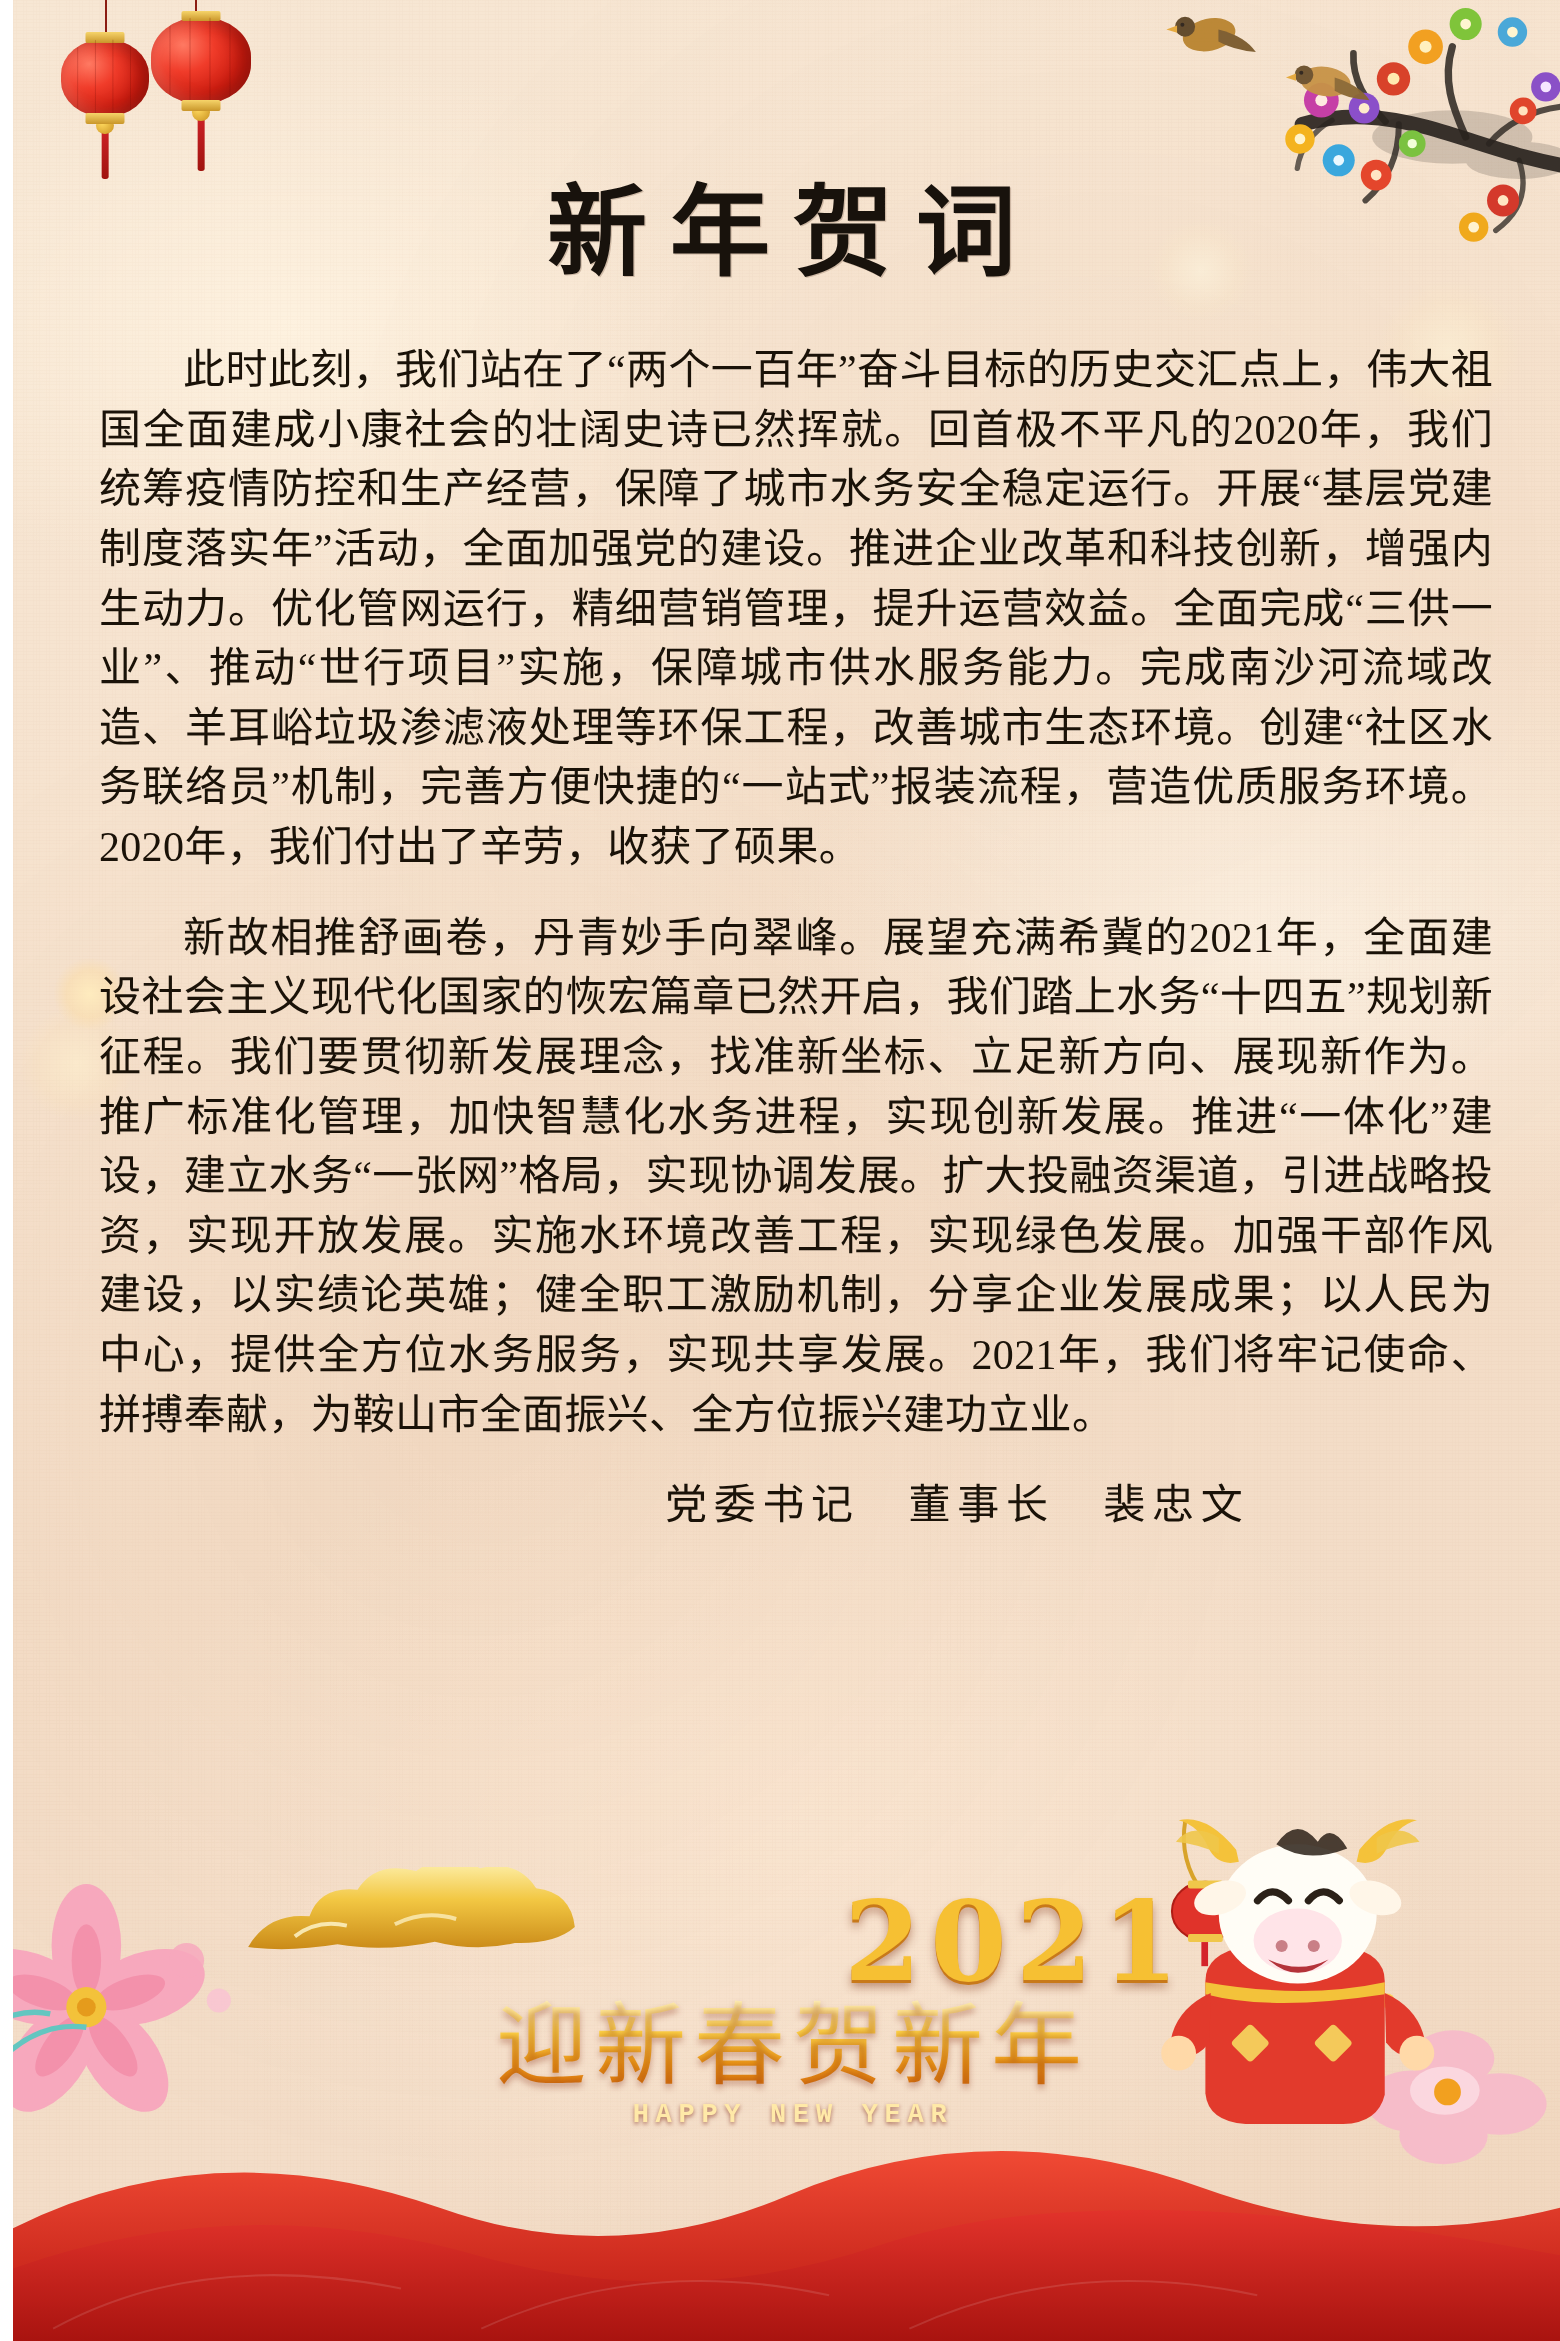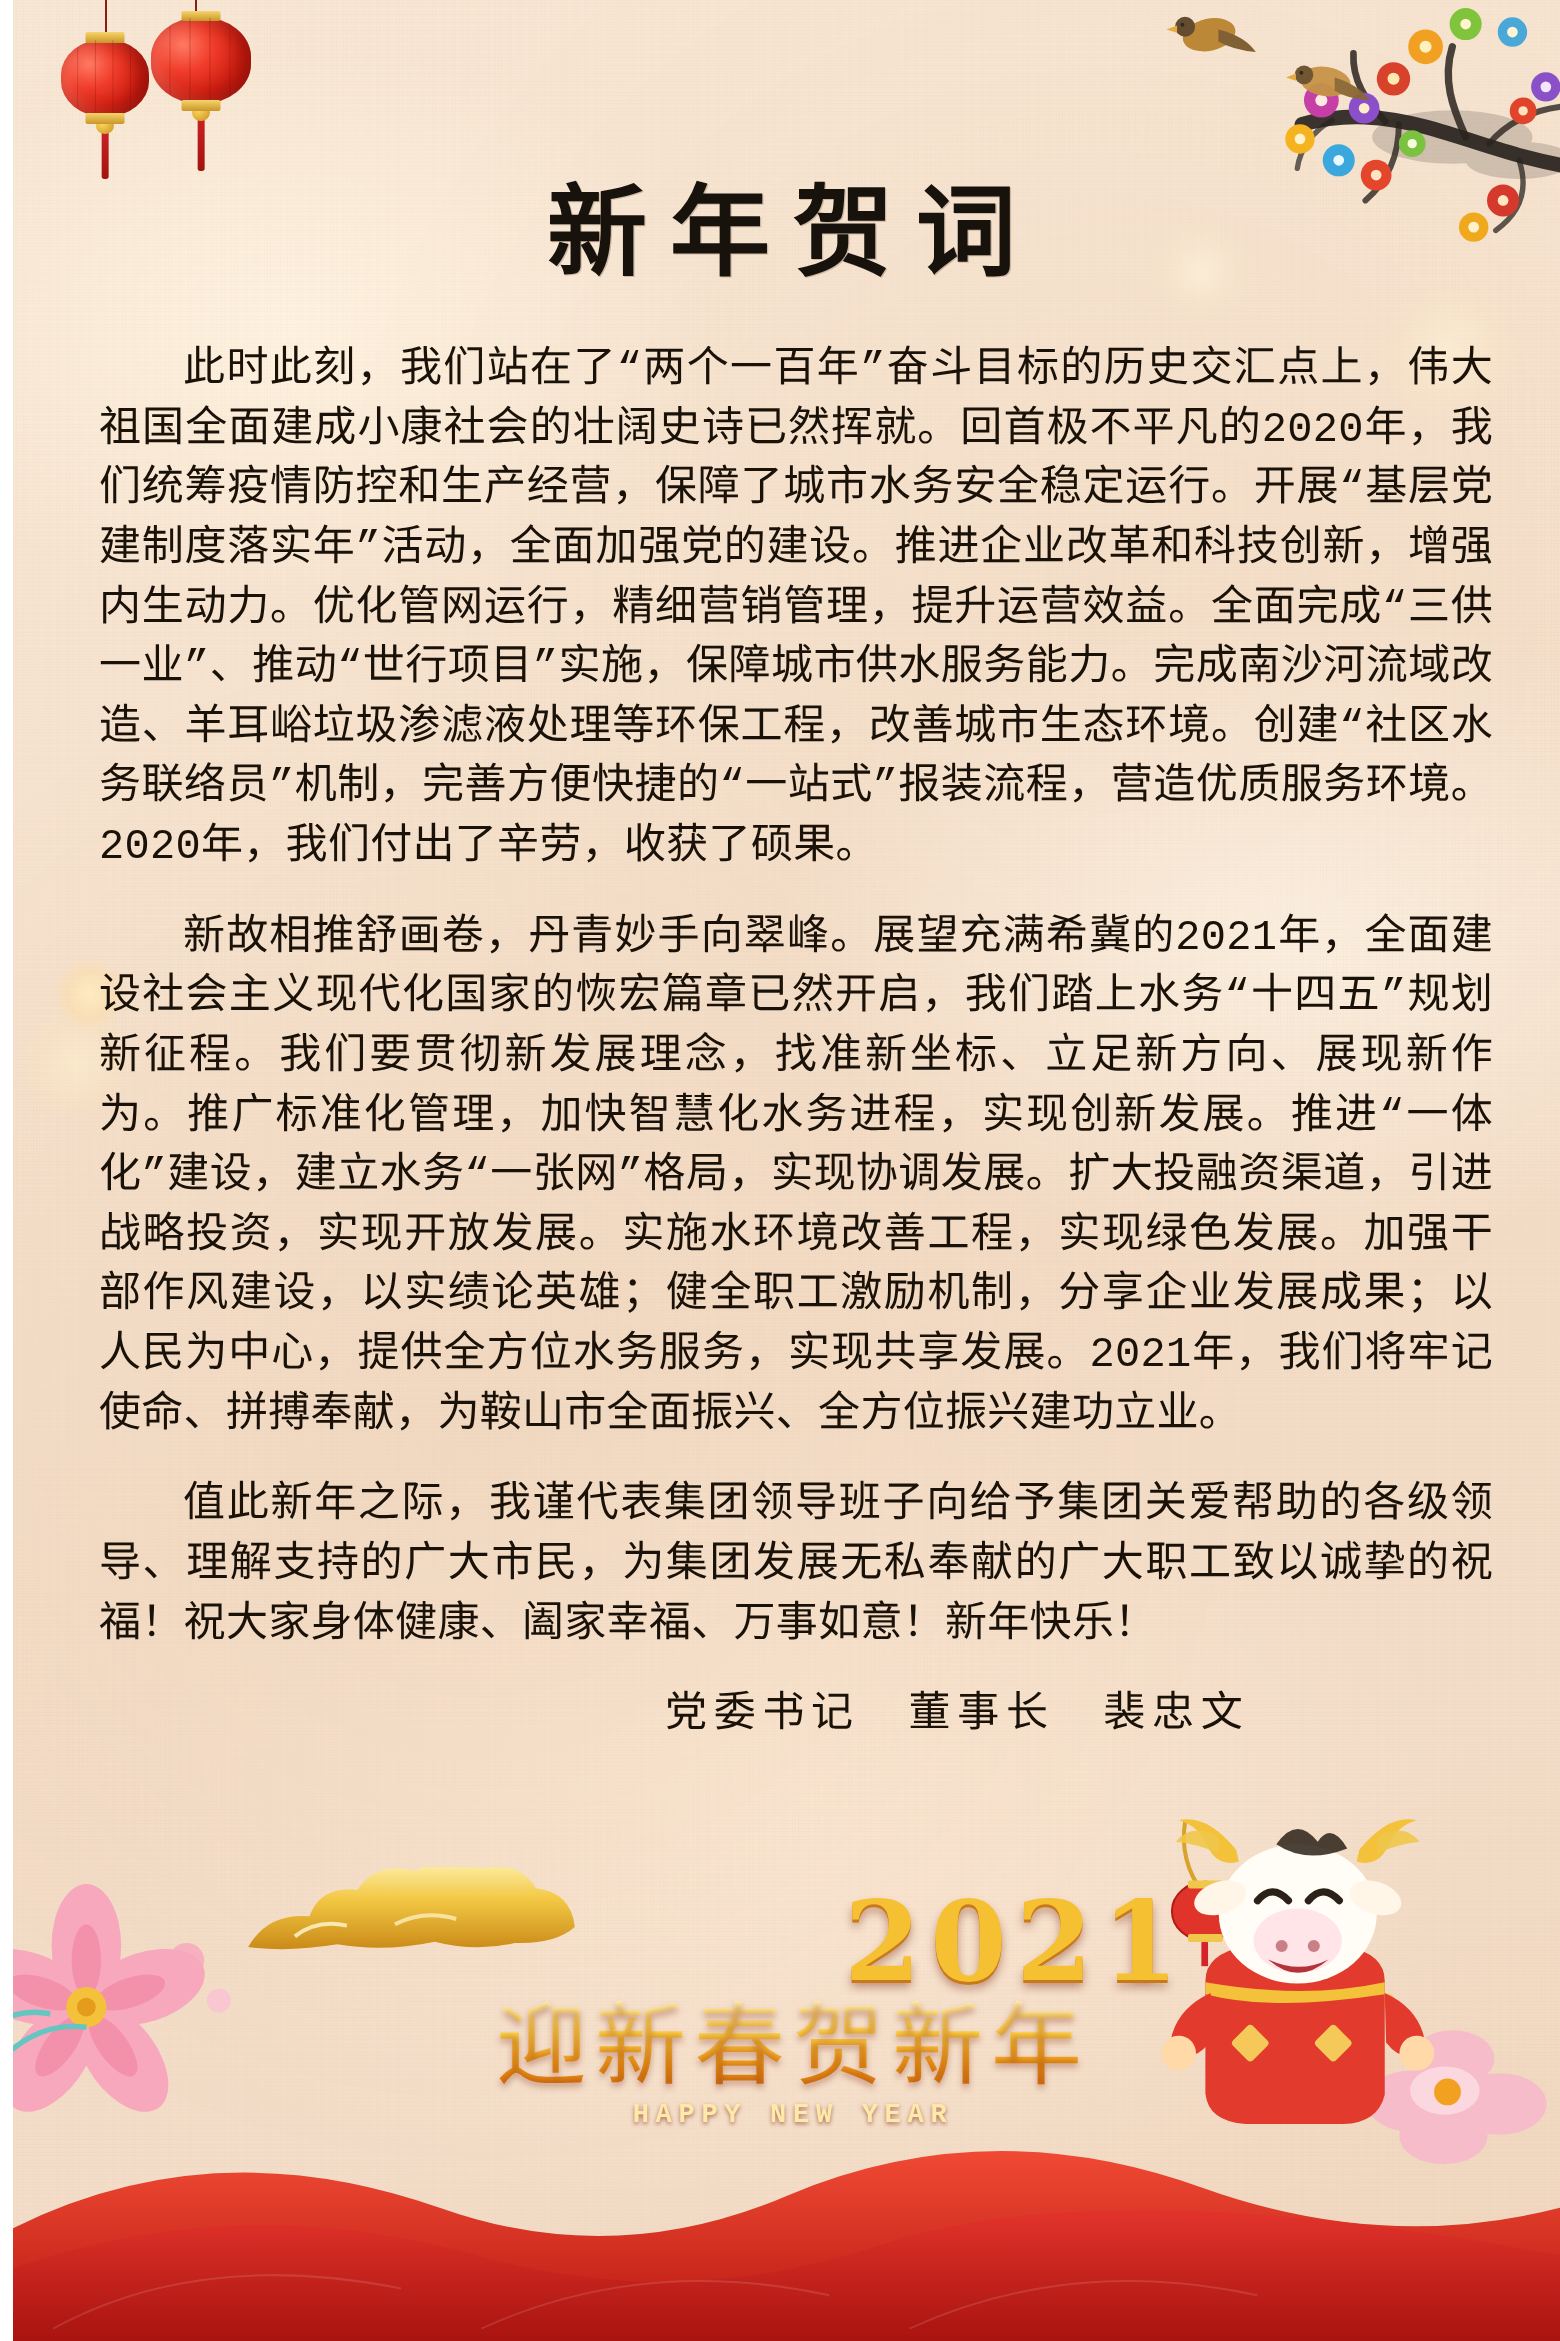--- a/index.html
+++ b/index.html
@@ -135,21 +135,20 @@
   .content {
     position: absolute;
     left: 86px;
     right: 80px;
     top: 341px;
     color: #1a1208;
     font-size: 42px;
     line-height: 1.42;
     letter-spacing: 0.3px;
     text-align: justify;
-    font-family: Liberation Mono, monospace;
   }
   .content p {
     margin: 0 0 31px 0;
     text-indent: 2em;
   }
   .signature {
     margin: 12px 0 0 0;
     text-indent: 0;
     padding-left: 482px;
     letter-spacing: 6.7px;
@@ -362,21 +361,20 @@
         <circle cx="374" cy="109" r="3" fill="#2a2018"></circle>
       </g>
     </svg>
   </div>
 
   <div class="title">新年贺词</div>
 
   <div class="content">
     <p>此时此刻，我们站在了“两个一百年”奋斗目标的历史交汇点上，伟大祖国全面建成小康社会的壮阔史诗已然挥就。回首极不平凡的2020年，我们统筹疫情防控和生产经营，保障了城市水务安全稳定运行。开展“基层党建制度落实年”活动，全面加强党的建设。推进企业改革和科技创新，增强内生动力。优化管网运行，精细营销管理，提升运营效益。全面完成“三供一业”、推动“世行项目”实施，保障城市供水服务能力。完成南沙河流域改造、羊耳峪垃圾渗滤液处理等环保工程，改善城市生态环境。创建“社区水务联络员”机制，完善方便快捷的“一站式”报装流程，营造优质服务环境。2020年，我们付出了辛劳，收获了硕果。</p>
     <p>新故相推舒画卷，丹青妙手向翠峰。展望充满希冀的2021年，全面建设社会主义现代化国家的恢宏篇章已然开启，我们踏上水务“十四五”规划新征程。我们要贯彻新发展理念，找准新坐标、立足新方向、展现新作为。推广标准化管理，加快智慧化水务进程，实现创新发展。推进“一体化”建设，建立水务“一张网”格局，实现协调发展。扩大投融资渠道，引进战略投资，实现开放发展。实施水环境改善工程，实现绿色发展。加强干部作风建设，以实绩论英雄；健全职工激励机制，分享企业发展成果；以人民为中心，提供全方位水务服务，实现共享发展。2021年，我们将牢记使命、拼搏奉献，为鞍山市全面振兴、全方位振兴建功立业。</p>
-    <p>值此新年之际，我谨代表集团领导班子向给予集团关爱帮助的各级领导、理解支持的广大市民，为集团发展无私奉献的广大职工致以诚挚的祝福！祝大家身体健康、阖家幸福、万事如意！新年快乐！</p>
     <p class="signature">党委书记　董事长　裴忠文</p>
   </div>
 
   <div class="bottom-zone">
 
     <div class="gold-cloud">
       <svg width="375" height="100" viewBox="0 0 560 150" xmlns="http://www.w3.org/2000/svg">
         <defs>
           <linearGradient id="gcl" x1="0" y1="0" x2="0" y2="1">
             <stop offset="0%" stop-color="#fff3b0"></stop>

